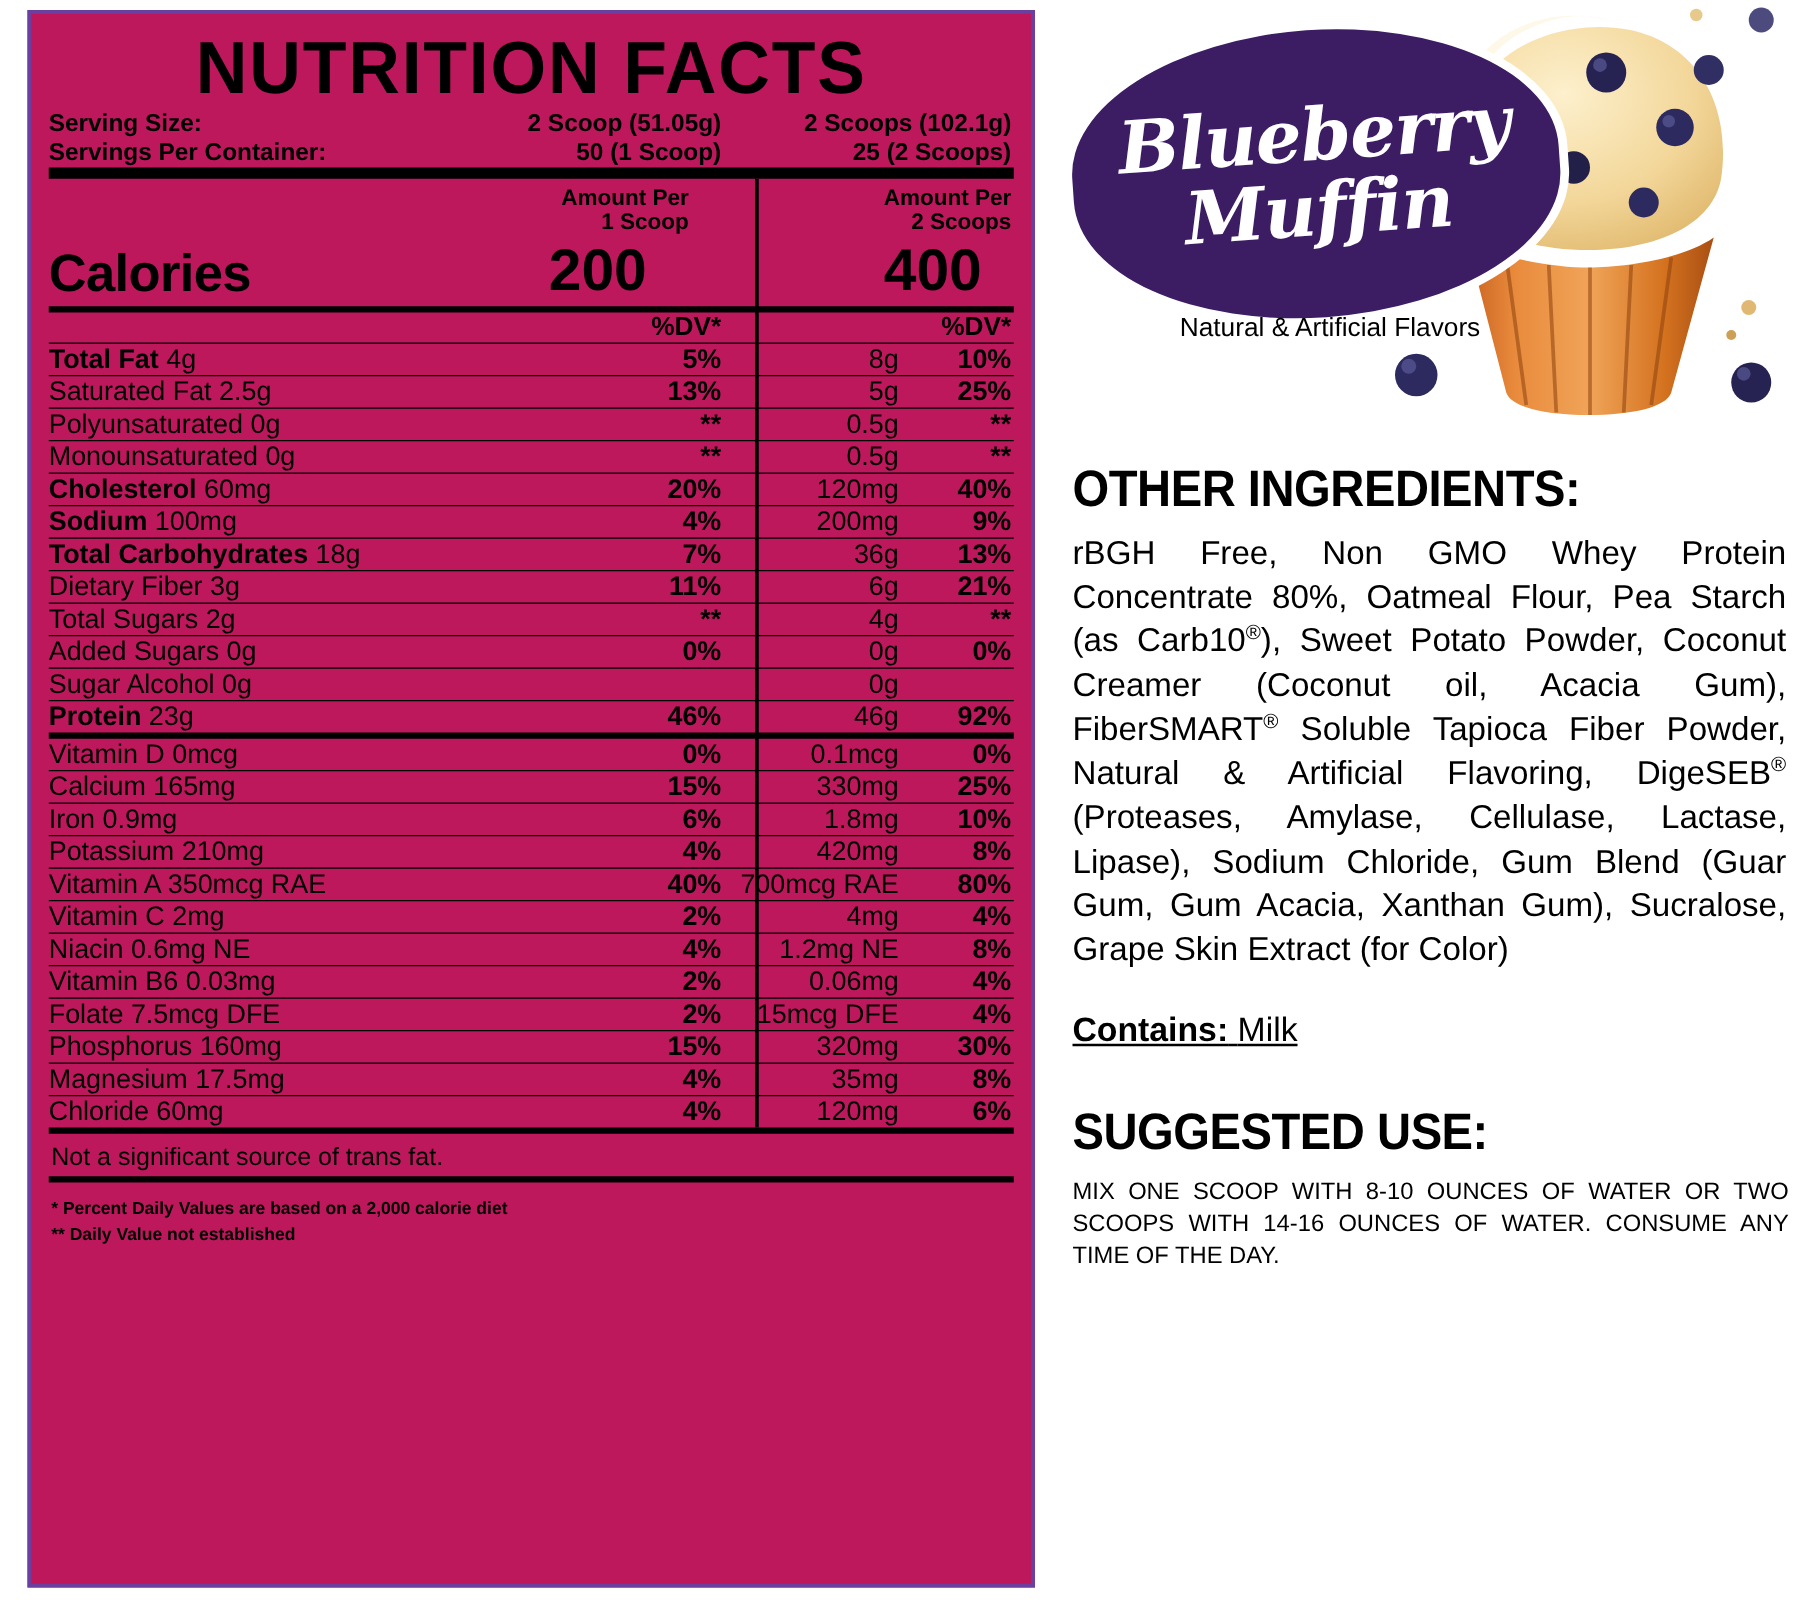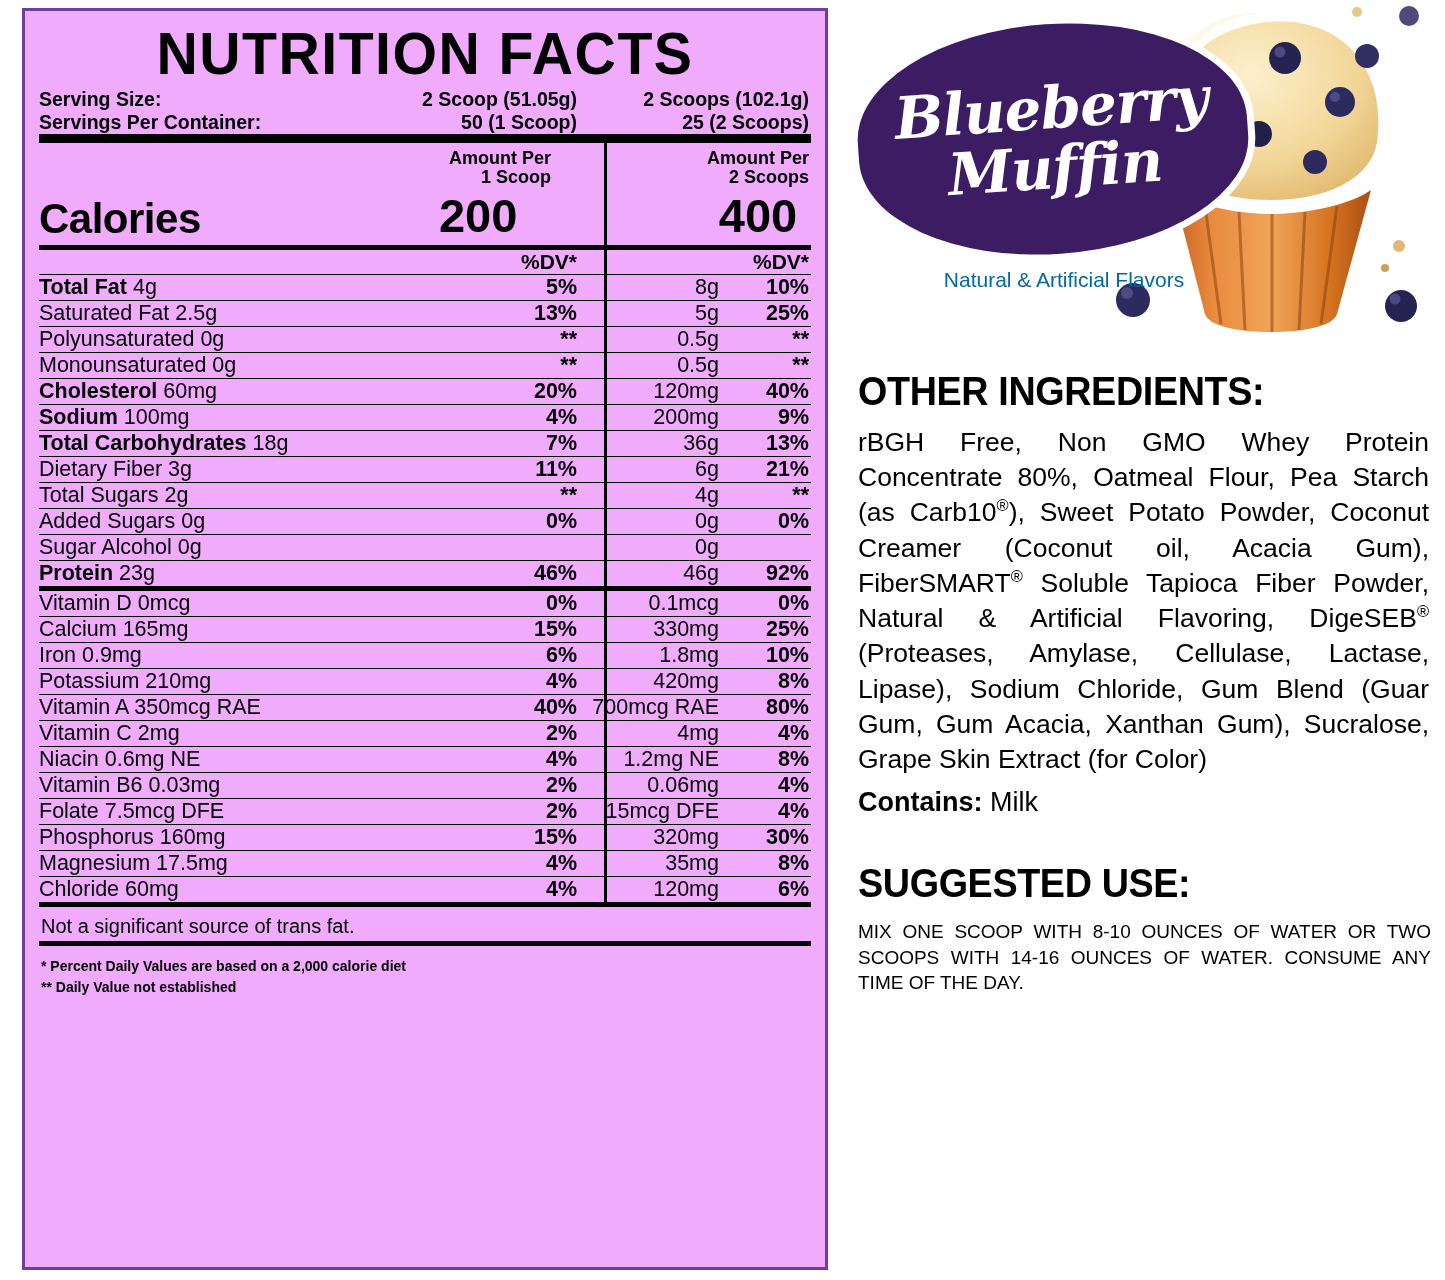--- a/index.html
+++ b/index.html
@@ -22,21 +22,21 @@
   
   .nutrition-wrap {
     width: 840px;
     padding: 8px 0 0 22px;
   }
   .nutrition-panel {
     border: 3px solid #6b3fa0;
     width: 806px;
     height: 1262px;
     padding: 8px 14px 4px 14px;
-    background: #f0abfc;
+    background: #be185d;
   }
   .nf-title {
     font-family: "Liberation Sans", sans-serif;
     font-weight: 700;
     font-size: 59px;
     letter-spacing: 1.5px;
     line-height: 1.0;
     text-align: center;
     margin: 6px 0 4px 0;
     transform: scaleX(0.97);
@@ -52,21 +52,21 @@
 
   .rule-thick { border-top: 9px solid #000; height: 0; }
   .rule-med   { border-top: 5px solid #000; height: 0; }
   .rule-thin  { border-top: 1.5px solid #000; height: 0; }
   .rule-hair  { border-top: 1px solid #000; height: 0; }
 
   .amt-head { font-size: 18px; font-weight: 700; text-align: right; line-height: 1.08; padding-top: 6px !important; }
 
   .cal-label { font-size: 42px; font-weight: 700; letter-spacing: -0.5px; padding-bottom: 2px !important; }
   .cal-val { font-size: 47px; font-weight: 700; text-align: left; padding-bottom: 2px !important; padding-right: 6px !important; }
-  .cal-val2 { font-size: 47px; font-weight: 700; text-align: center; padding-bottom: 2px !important; padding-right: 2px !important; }
+  .cal-val2 { font-size: 47px; font-weight: 700; text-align: left; padding-bottom: 2px !important; padding-right: 2px !important; }
 
   .dv-head { font-size: 21px; font-weight: 700; text-align: right; padding: 2px 0 2px 0; margin-top: 30px; }
   .dv-head.c1 { padding-right: 6px; }
 
   .nrow td { font-size: 21.5px; padding: 5px 0 5px 0; }
   .nrow .nm { text-align: left; }
   .nrow .nm b { font-weight: 700; }
   .nrow .v1 { text-align: right; font-weight: 700; width: 118px; padding-right: 6px; }
   .nrow .q2 { text-align: right; width: 150px; padding-right: 14px; }
   .nrow .v2 { text-align: right; font-weight: 700; width: 78px; padding-right: 2px; }
@@ -137,45 +137,46 @@
     font-style: italic;
     font-weight: 700;
     font-size: 58px;
     line-height: 1.0;
     letter-spacing: -1px;
     margin-top: 2px;
   }
   .flavor-sub {
     position: absolute;
     left: 26px;
-    top: 268px;
+    top: 251px;
     width: 360px;
     text-align: center;
     font-size: 21px;
-    color: #0369a1;
+    color: #000000;
   }
 
   .sec-head {
     font-family: "Liberation Sans", sans-serif;
     font-weight: 700;
     font-size: 41px;
     letter-spacing: -0.4px;
     transform: scaleX(0.92);
     transform-origin: left center;
     margin: 10px 0 10px 0;
   }
   .ingredients {
     font-size: 26.5px;
     line-height: 1.33;
     text-align: justify;
     padding-right: 6px;
   }
   .contains {
     font-size: 27px;
-    margin-top: 10px;
+    margin-top: 32px;
+    text-decoration: underline;
   }
   .contains b { font-weight: 700; }
   .sugg-head {
     font-family: "Liberation Sans", sans-serif;
     font-weight: 700;
     font-size: 41px;
     letter-spacing: -0.4px;
     transform: scaleX(0.92);
     transform-origin: left center;
     margin: 42px 0 12px 0;

